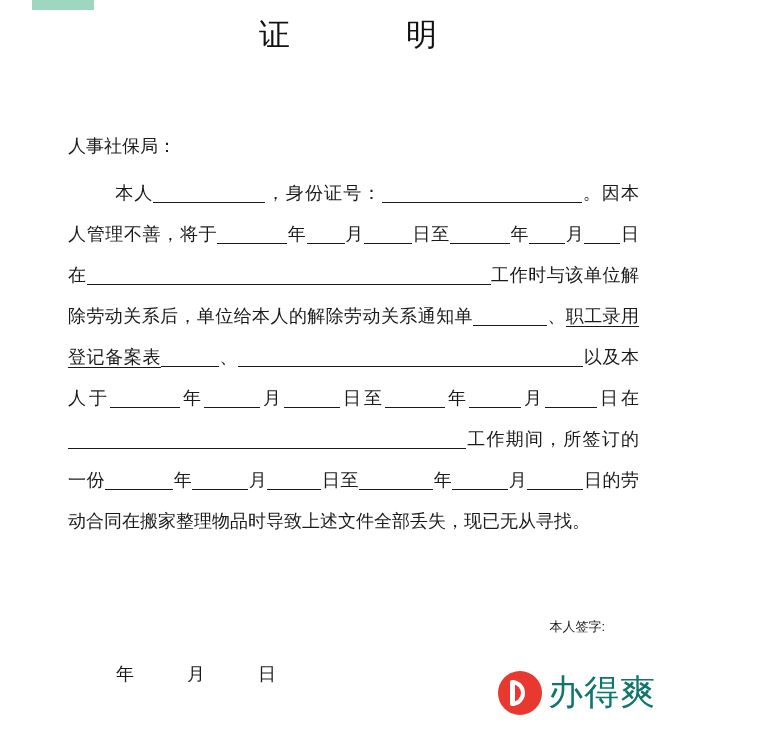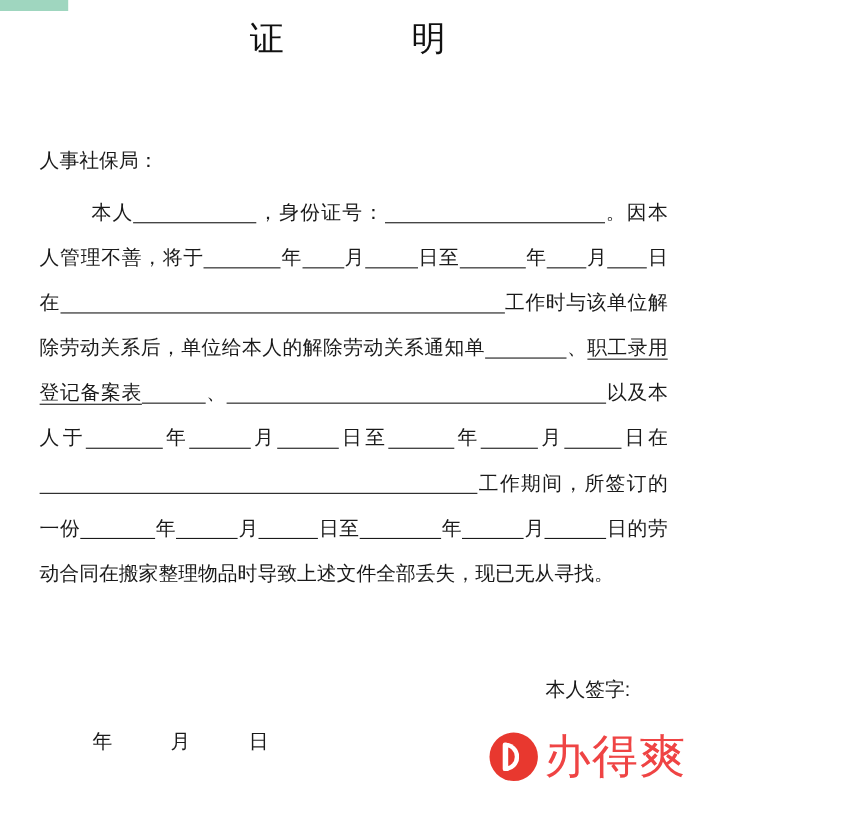--- a/index.html
+++ b/index.html
@@ -13,20 +13,21 @@
     font-family: "Liberation Sans", sans-serif;
     color: #1a1a1a;
     position: relative;
     overflow: hidden;
   }
   .page {
     position: relative;
     width: 632px;
     height: 752px;
     box-sizing: border-box;
+    margin-left: 32px;
   }
   .corner-mark {
     position: absolute;
     left: 0;
     top: 0;
     width: 62px;
     height: 10px;
     background: #9fd6bf;
   }
   .doc-title {
@@ -91,21 +92,21 @@
   .b-d6     { width: 56px; }
   .note-line {
     margin-top: 2px;
     text-align: center;
     padding-right: 120px;
   }
   .sign-block {
     margin-top: 68px;
     padding-right: 34px;
     text-align: right;
-    font-size: 18px;
+    font-size: 13px;
     line-height: 34px;
   }
   .sign-label {
     display: inline-block;
   }
   .date-line {
     margin-top: 10px;
     padding-right: 56px;
     text-align: left;
     font-size: 18px;
@@ -144,22 +145,22 @@
     content: "";
     position: absolute;
     left: 12px;
     top: 9px;
     width: 5px;
     height: 26px;
     background: #ffffff;
     border-radius: 2px;
   }
   .wm-text {
-    font-size: 42px;
-    color: #ef4444;
+    font-size: 35px;
+    color: #0f766e;
     font-family: "Liberation Sans", sans-serif;
     letter-spacing: 1px;
   }
 </style>
 </head>
 <body>
 
 <div class="page">
 
   <div class="corner-mark"></div>

